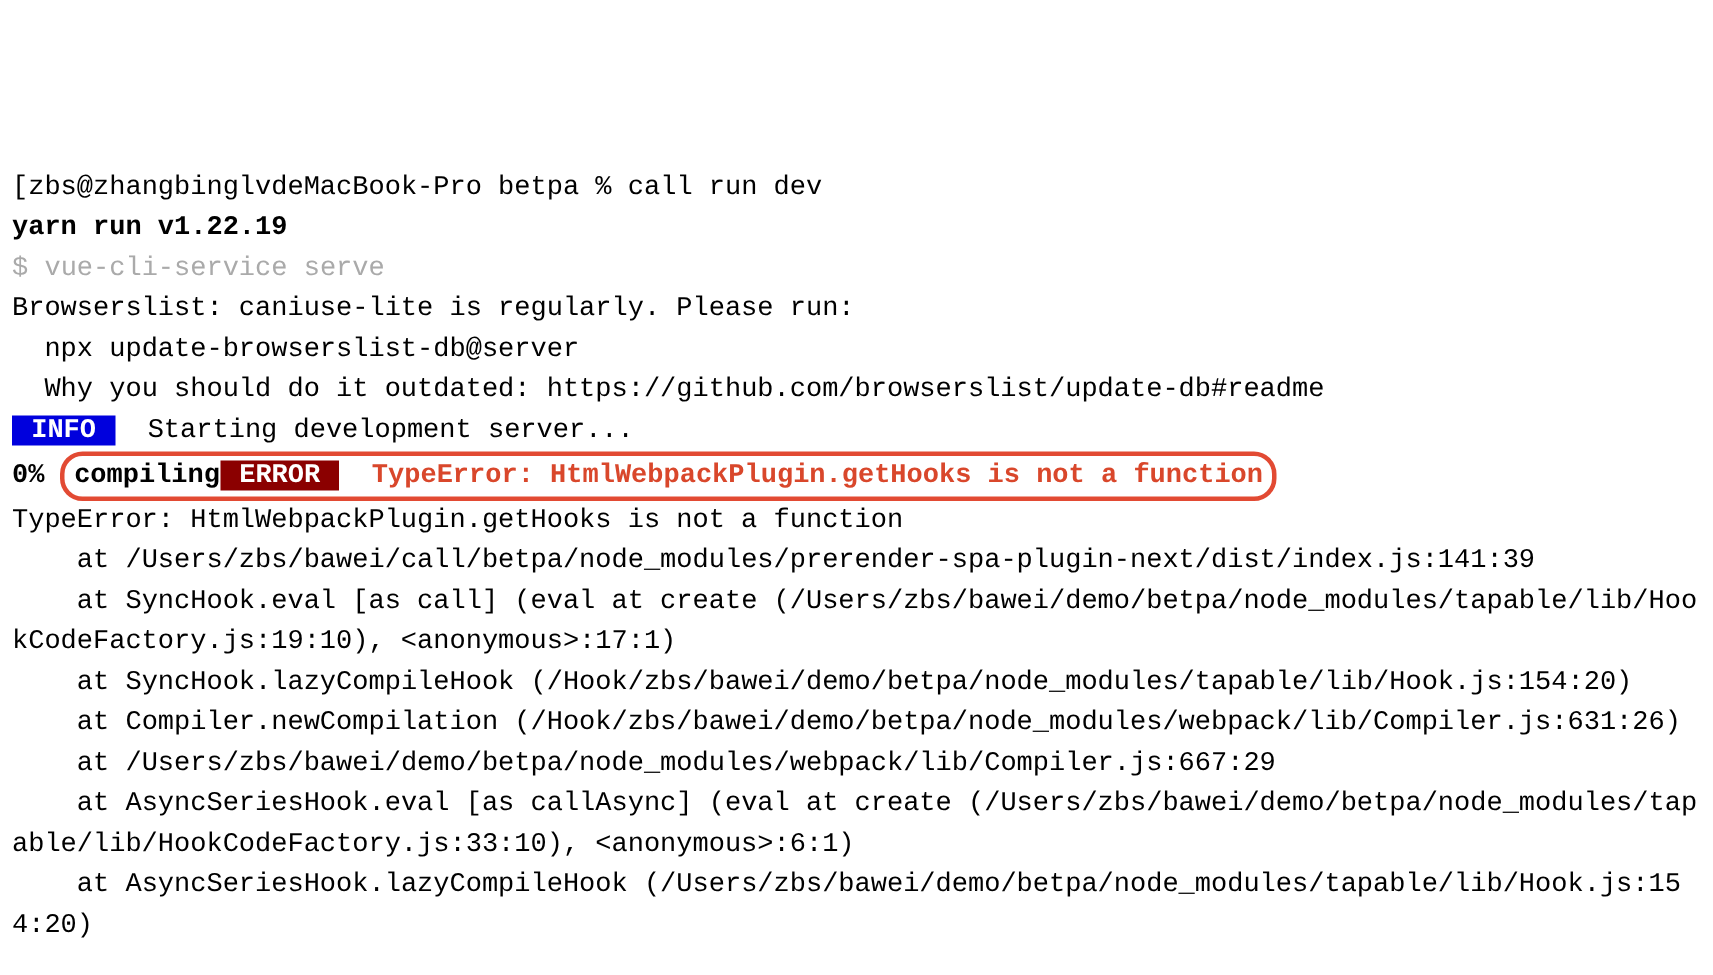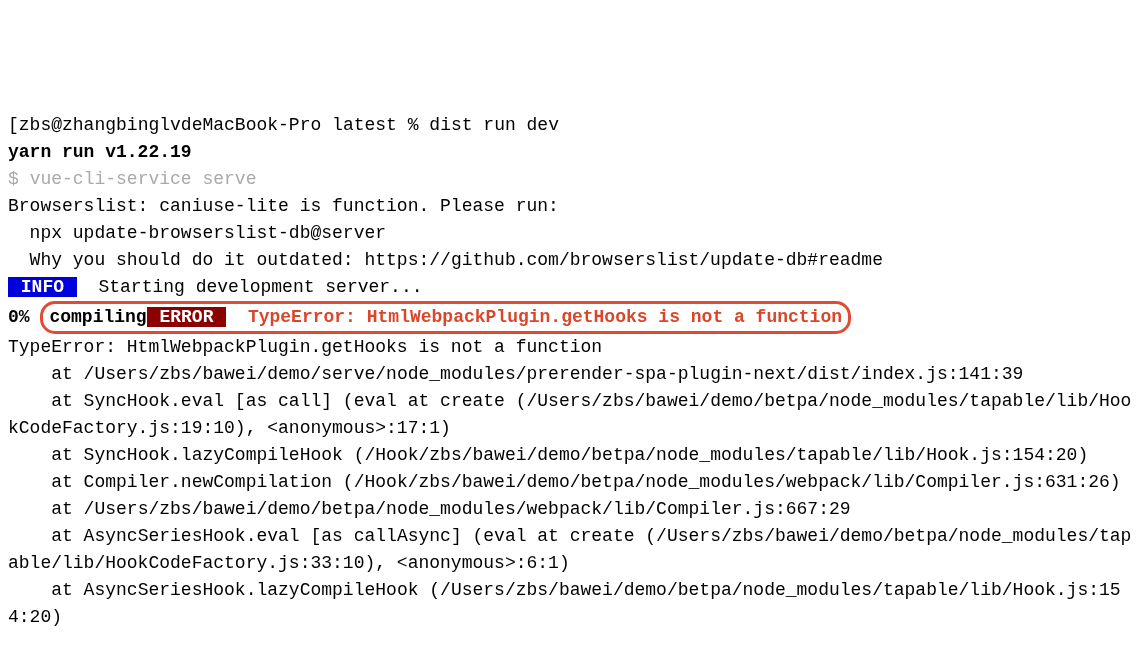--- a/index.html
+++ b/index.html
@@ -34,30 +34,30 @@
     padding: 0 6px;
     display: inline-block;
   }
   .spc { display: inline; }
 </style>
 </head>
 <body>
 
 
 
-<div><span>[</span><span>zbs@zhangbinglvdeMacBook-Pro</span><span class="spc"> </span><span>latest</span><span class="spc"> </span><span>%</span><span class="spc"> </span><span>dist run dev</span>
+<div><span>[</span><span>zbs@zhangbinglvdeMacBook-Pro</span><span class="spc"> </span><span>betpa</span><span class="spc"> </span><span>%</span><span class="spc"> </span><span>call run dev</span>
 <span class="bold">yarn run v1.22.19</span>
 <span class="dim">$</span><span class="dim spc"> </span><span class="dim">vue-cli-service serve</span>
-<span>Browserslist: caniuse-lite is function. Please run:</span>
+<span>Browserslist: caniuse-lite is regularly. Please run:</span>
 <span>  npx update-browserslist-db@server</span>
 <span>  Why you should do it outdated: https://github.com/browserslist/update-db#readme</span>
 <span class="info-badge"><span> </span><span>INFO</span><span> </span></span><span>  Starting development server...</span>
 <span class="bold">0%</span><span class="spc"> </span><span class="highlight-box"><span class="bold">compiling</span><span class="error-badge"><span> </span><span>ERROR</span><span> </span></span><span> </span><span class="error-text"><span> </span><span>TypeError: HtmlWebpackPlugin.getHooks is not a function</span></span></span>
 <span>TypeError: HtmlWebpackPlugin.getHooks is not a function</span>
-<span>    at /Users/zbs/bawei/demo/serve/node_modules/prerender-spa-plugin-next/dist/index.js:141:39</span>
+<span>    at /Users/zbs/bawei/call/betpa/node_modules/prerender-spa-plugin-next/dist/index.js:141:39</span>
 <span>    at SyncHook.eval [as call] (eval at create (/Users/zbs/bawei/demo/betpa/node_modules/tapable/lib/HookCodeFactory.js:19:10), &lt;anonymous&gt;:17:1)</span>
 <span>    at SyncHook.lazyCompileHook (/Hook/zbs/bawei/demo/betpa/node_modules/tapable/lib/Hook.js:154:20)</span>
 <span>    at Compiler.newCompilation (/Hook/zbs/bawei/demo/betpa/node_modules/webpack/lib/Compiler.js:631:26)</span>
 <span>    at /Users/zbs/bawei/demo/betpa/node_modules/webpack/lib/Compiler.js:667:29</span>
 <span>    at AsyncSeriesHook.eval [as callAsync] (eval at create (/Users/zbs/bawei/demo/betpa/node_modules/tapable/lib/HookCodeFactory.js:33:10), &lt;anonymous&gt;:6:1)</span>
 <span>    at AsyncSeriesHook.lazyCompileHook (/Users/zbs/bawei/demo/betpa/node_modules/tapable/lib/Hook.js:154:20)</span></div>
 
 
 
 

